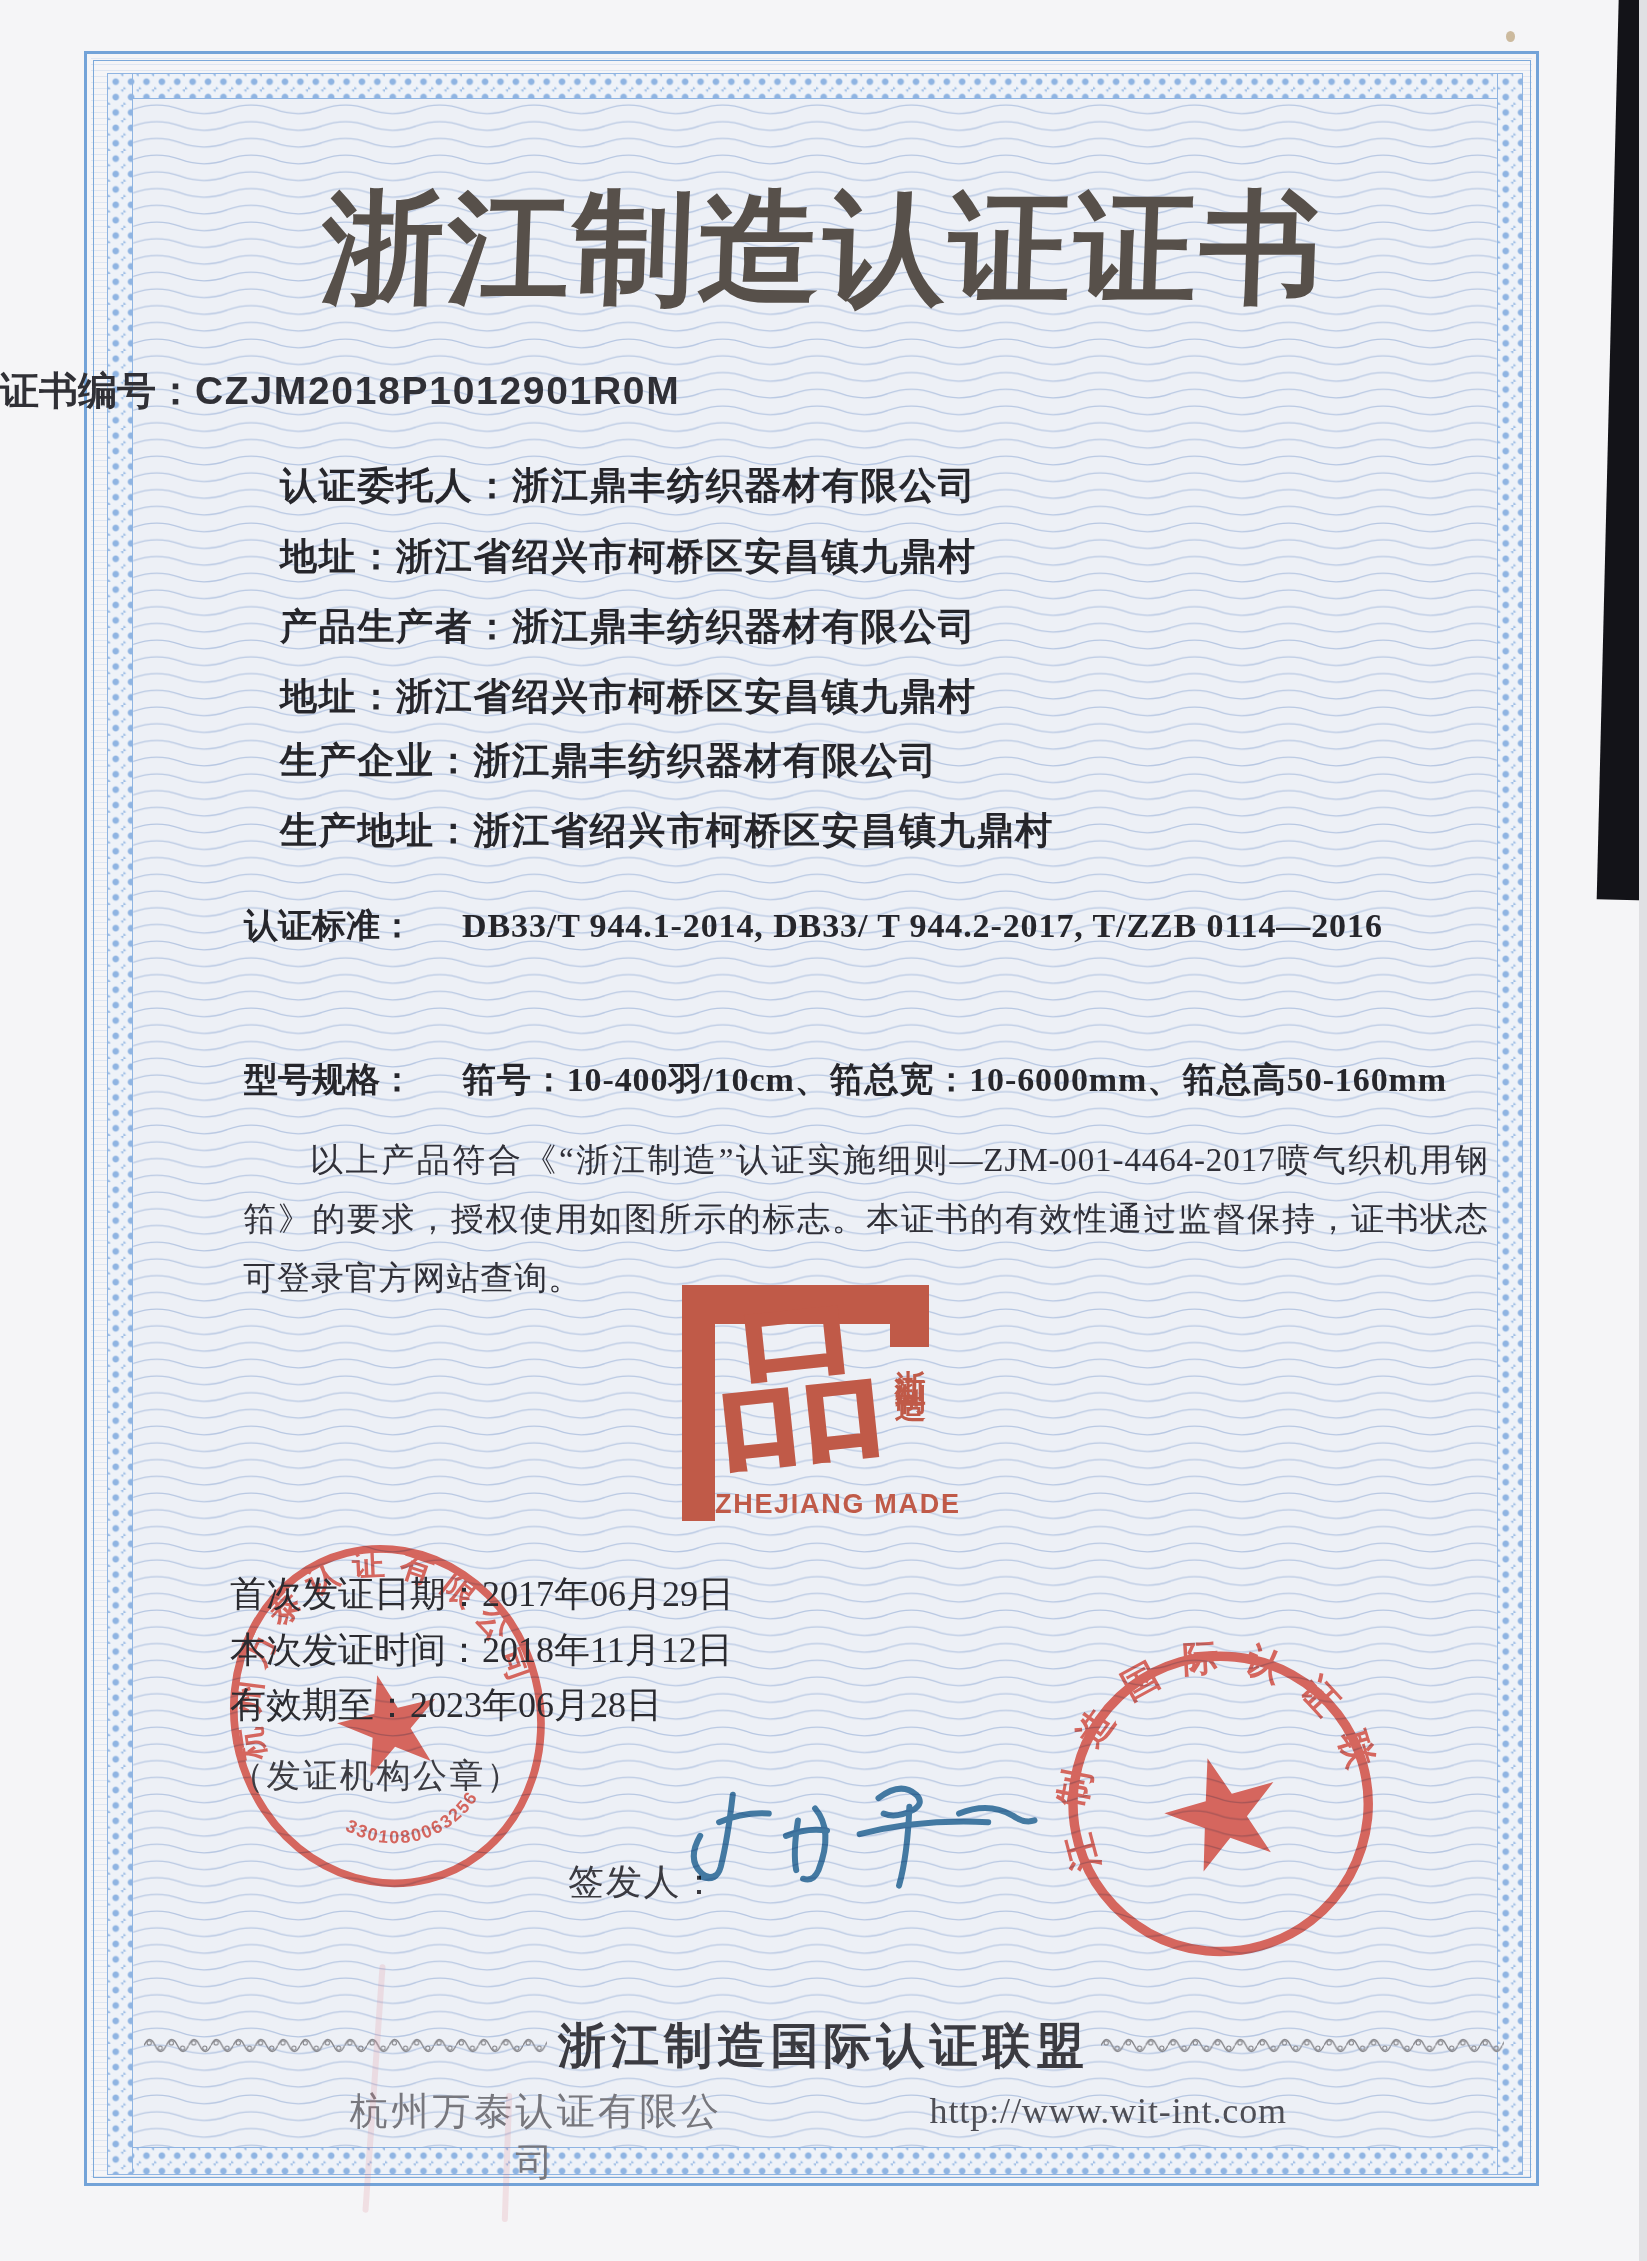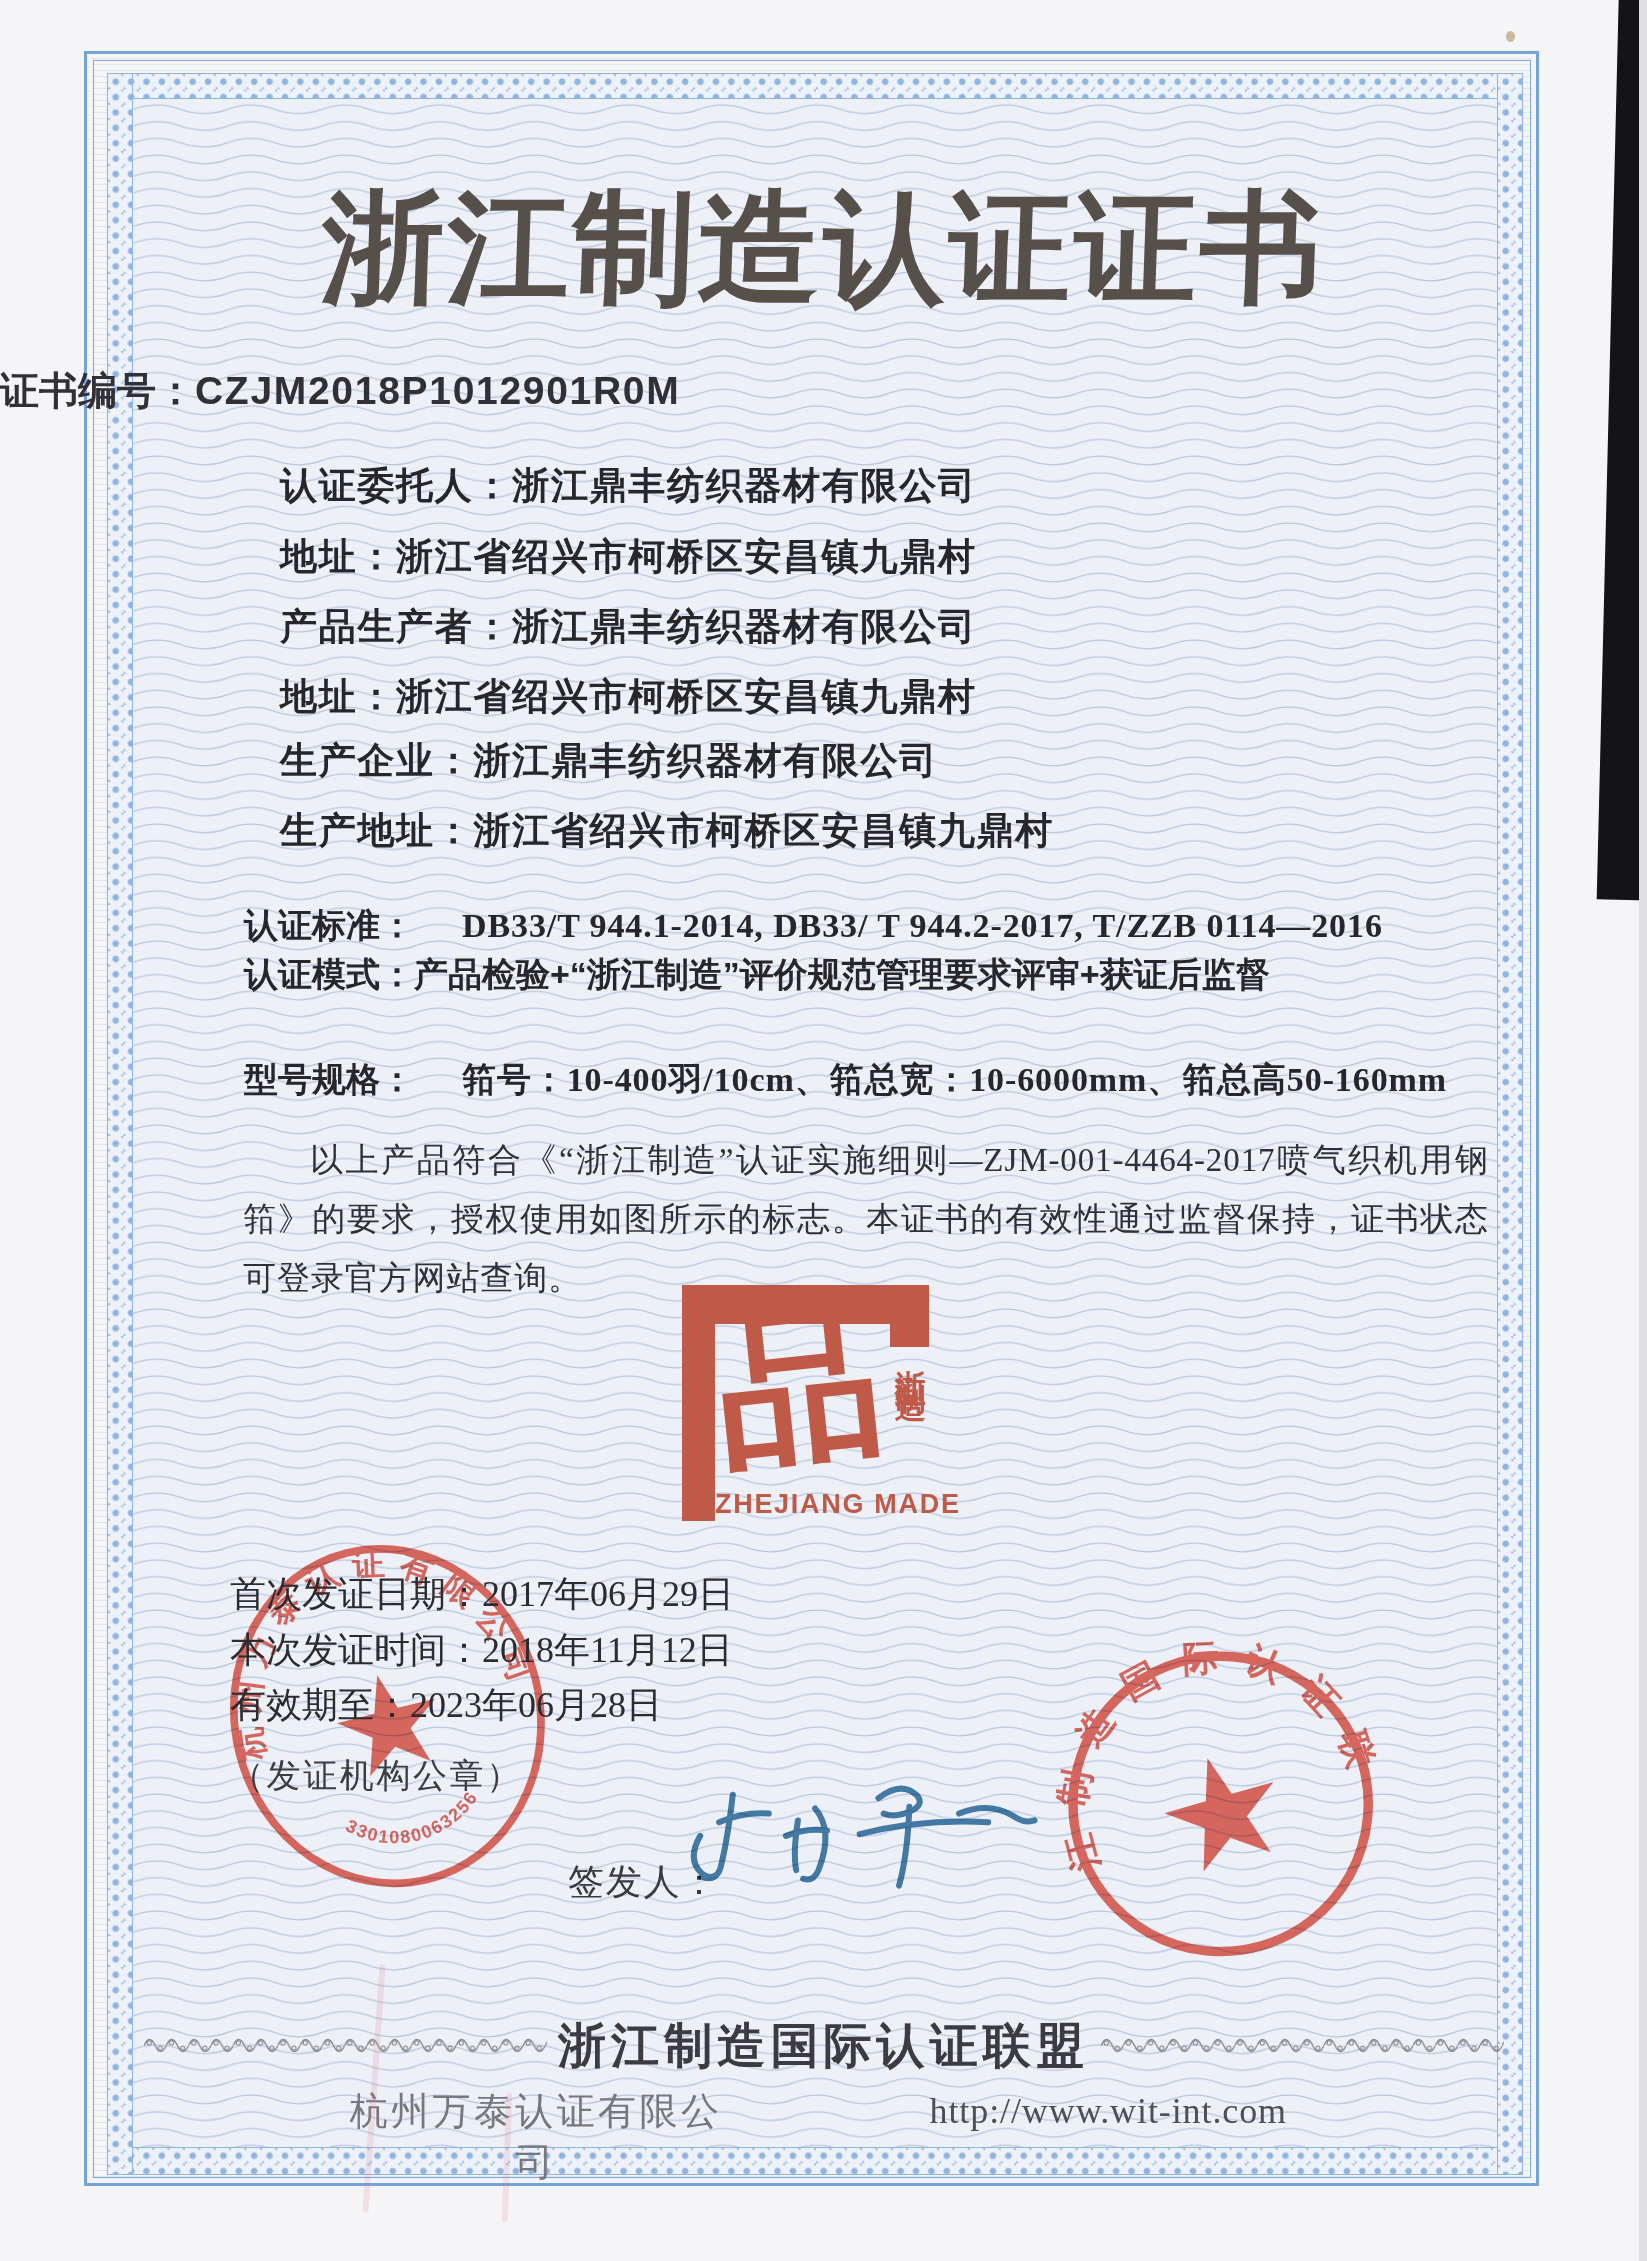--- a/index.html
+++ b/index.html
@@ -120,21 +120,20 @@
     </div>
 
     <div class="fline" style="top:461px"><span>认证委托人：</span><span>浙江鼎丰纺织器材有限公司</span></div>
     <div class="fline" style="top:532px"><span>地址：</span><span>浙江省绍兴市柯桥区安昌镇九鼎村</span></div>
     <div class="fline" style="top:602px"><span>产品生产者：</span><span>浙江鼎丰纺织器材有限公司</span></div>
     <div class="fline" style="top:672px"><span>地址：</span><span>浙江省绍兴市柯桥区安昌镇九鼎村</span></div>
     <div class="fline" style="top:736px"><span>生产企业：</span><span>浙江鼎丰纺织器材有限公司</span></div>
     <div class="fline" style="top:806px"><span>生产地址：</span><span>浙江省绍兴市柯桥区安昌镇九鼎村</span></div>
 
     <div class="sline" style="top:903px"><span>认证标准：</span><span class="val serif">DB33/T 944.1-2014, DB33/ T 944.2-2017, T/ZZB 0114—2016</span></div>
-    <div class="sline" style="top:952px"><span>认证模式：</span><span class="val">产品检验+“浙江制造”评价规范管理要求评审+获证后监督</span></div>
     <div class="sline" style="top:1057px"><span>型号规格：</span><span class="val serif">筘号：10-400羽/10cm、筘总宽：10-6000mm、筘总高50-160mm</span></div>
 
     <div class="para">以上产品符合《“浙江制造”认证实施细则—ZJM-001-4464-2017喷气织机用钢筘》的要求，授权使用如图所示的标志。本证书的有效性通过监督保持，证书状态可登录官方网站查询。</div>
 
     <div class="logo">
       <div class="barTop"></div>
       <div class="stub"></div>
       <div class="barLeft"></div>
       <div class="mark">品</div>
       <div class="vtxt">浙江制造</div>

